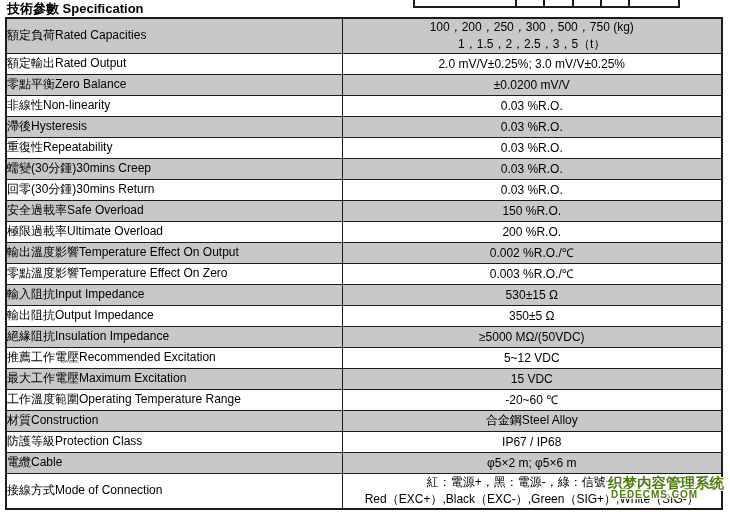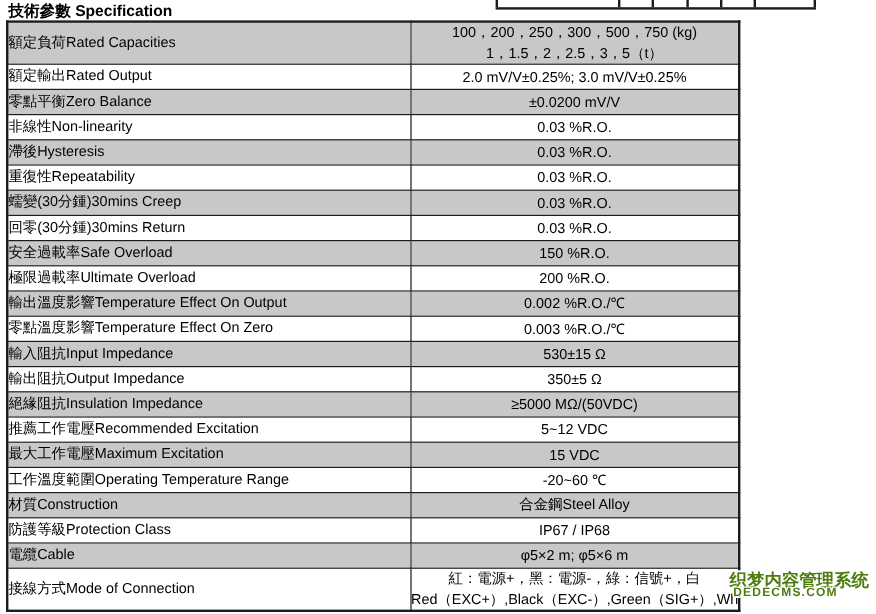--- a/index.html
+++ b/index.html
@@ -12,21 +12,21 @@
     white-space:nowrap;
   }
 
   
   .remnant { position:absolute; left:413px; top:0; width:267px; height:6px; border-bottom:2px solid #1c1c1c; }
   .remnant i { position:absolute; top:0; width:2px; height:6px; background:#1c1c1c; }
   .remnant .v0{left:0}.remnant .v1{left:102px}.remnant .v2{left:130px}.remnant .v3{left:159px}
   .remnant .v4{left:187px}.remnant .v5{left:215px}.remnant .v6{right:0}
 
   table.spec {
-    position:absolute; left:5px; top:17px; width:612px;
+    position:absolute; left:5px; top:17px; width:718px;
     border-collapse:collapse; table-layout:fixed;
     border:2px solid #1c1c1c;
   }
   table.spec td {
     border:1px solid #1c1c1c;
     font-size:12px; color:#000;
     padding:0; vertical-align:middle;
     overflow:hidden; white-space:nowrap;
   }
   col.c-label { width:336px; }

